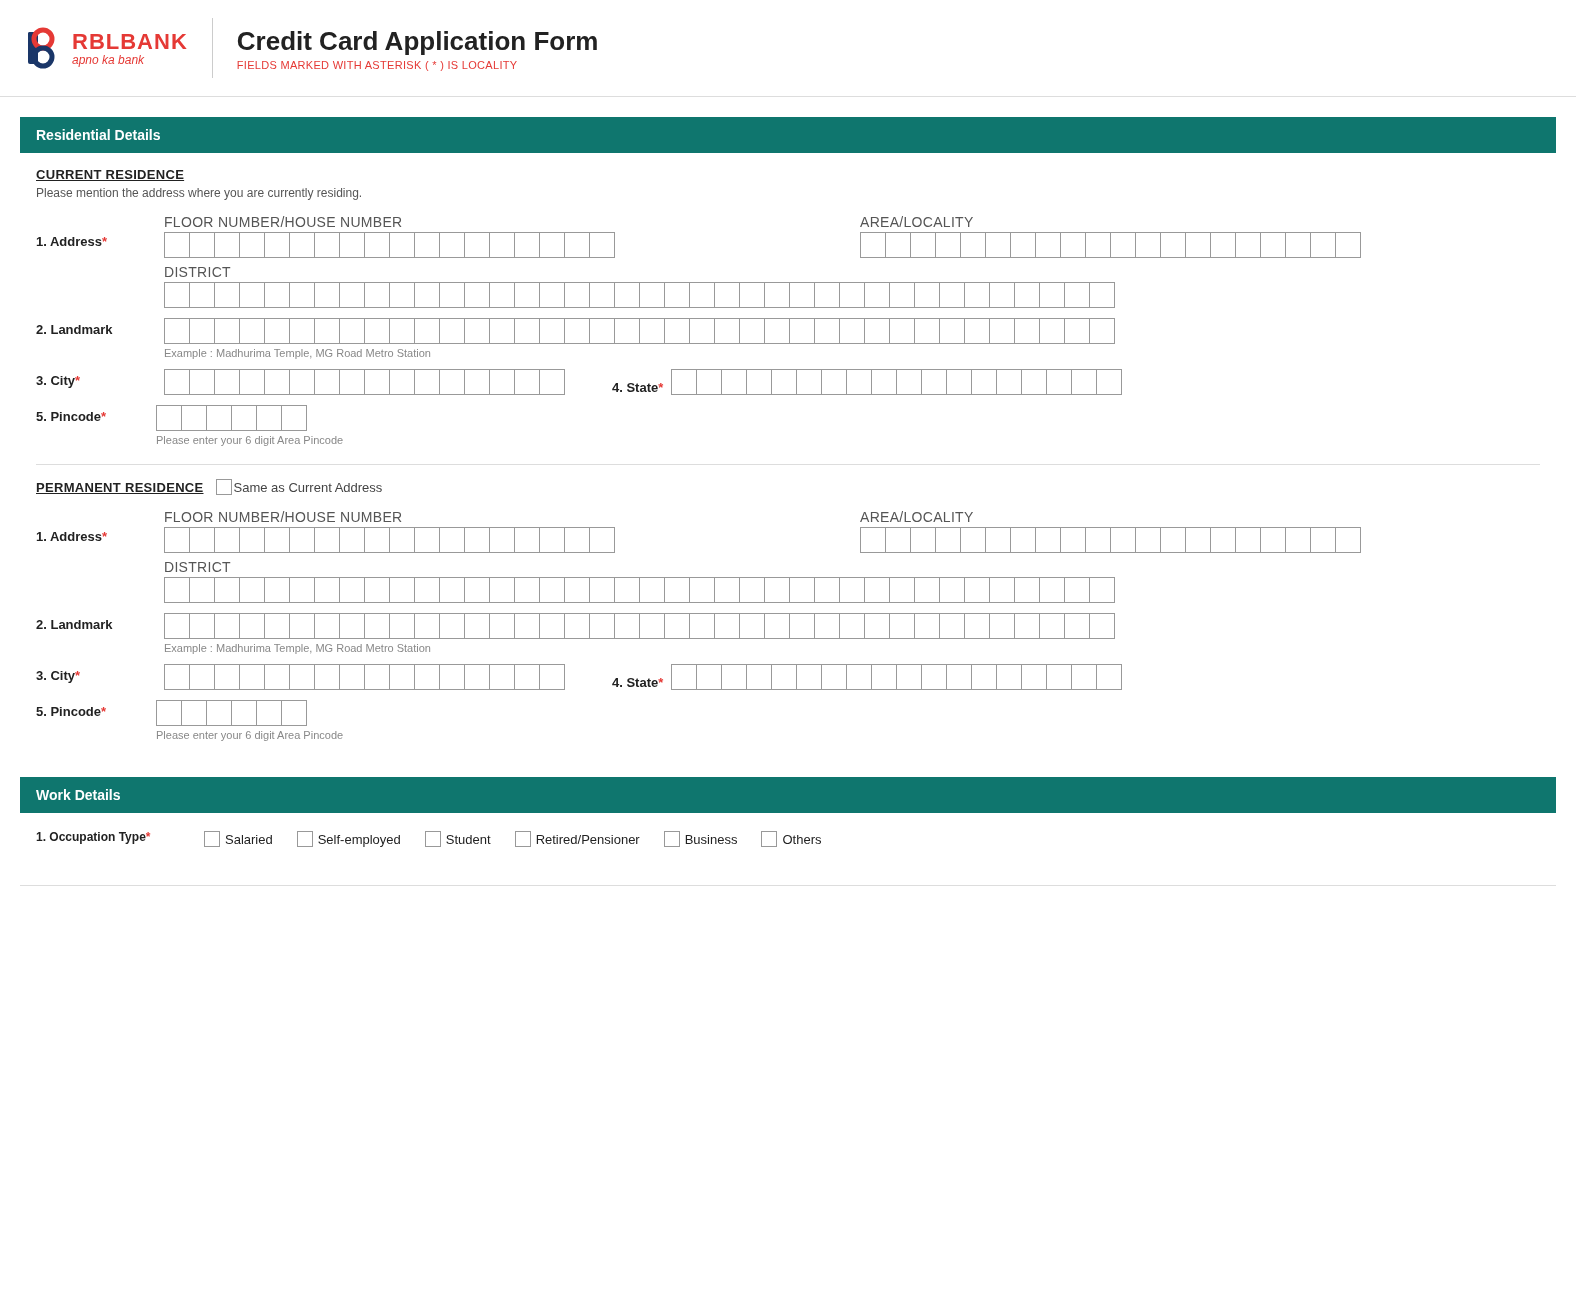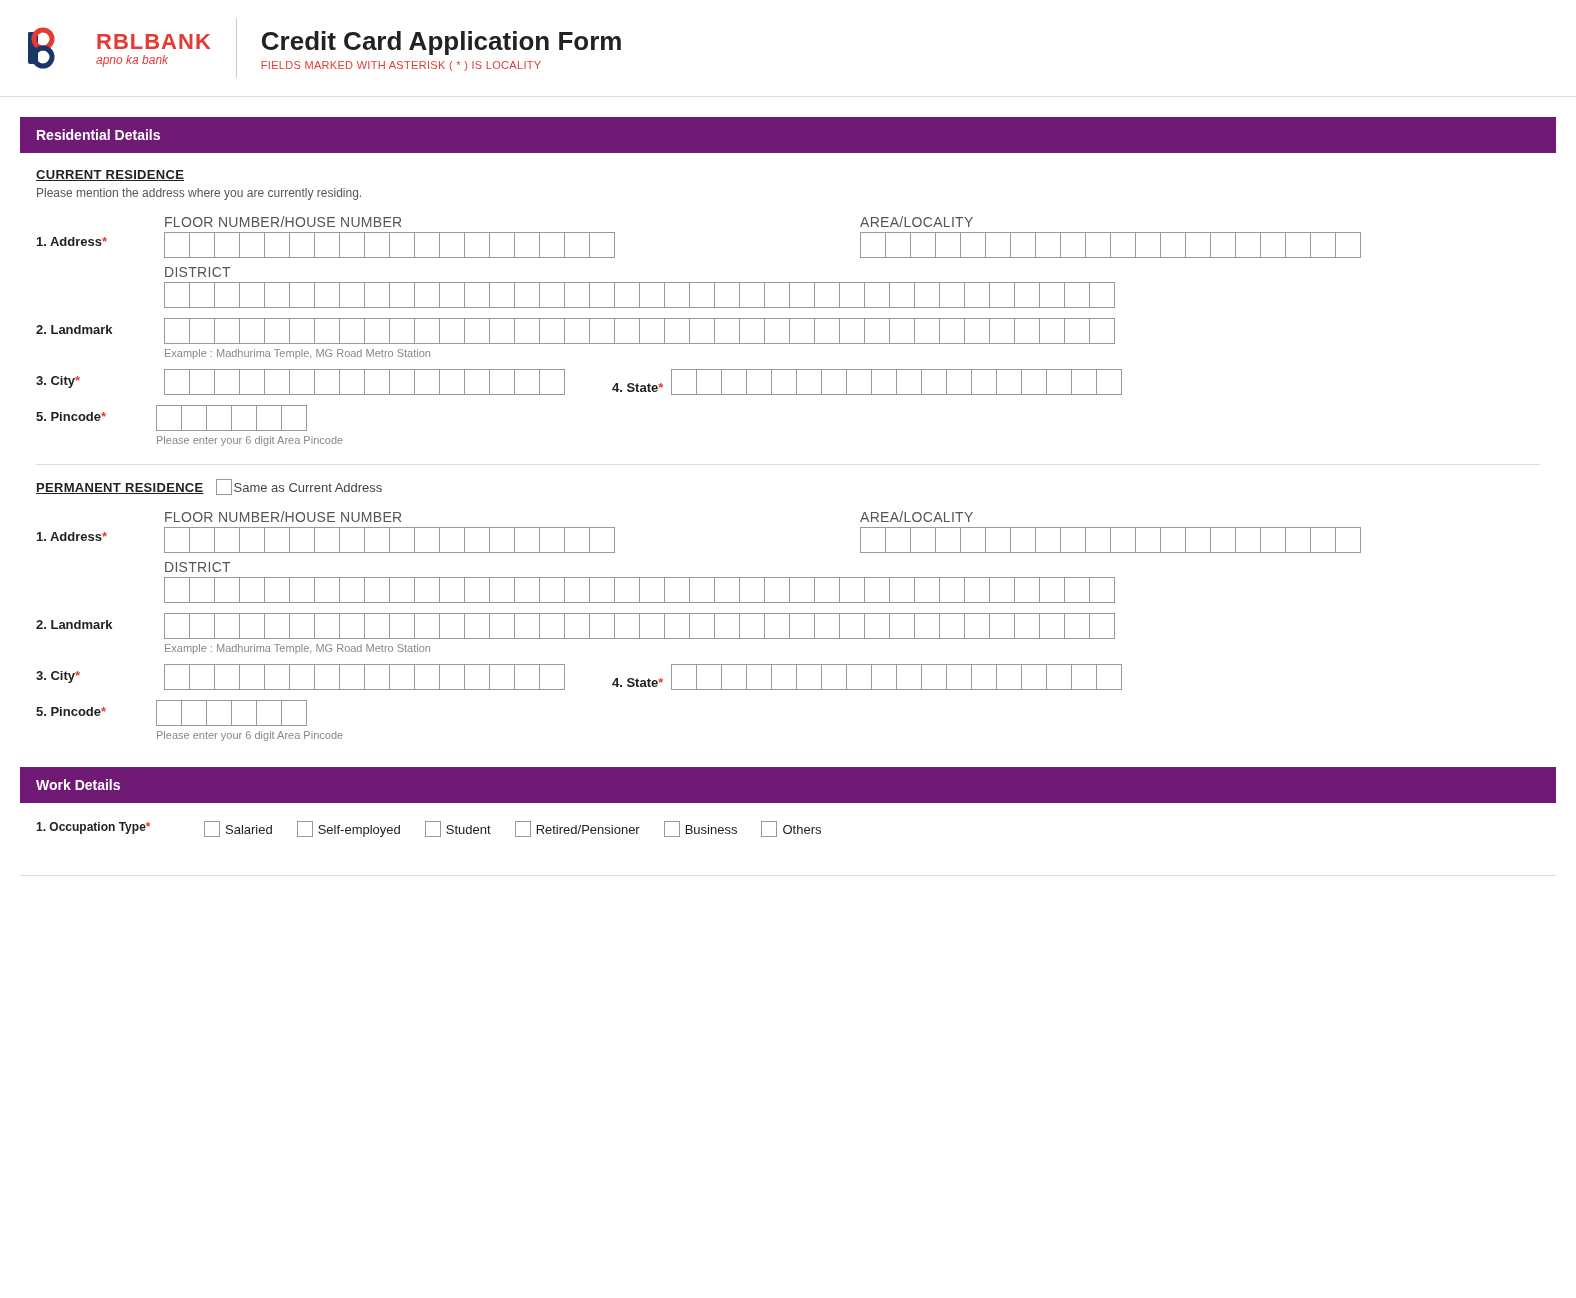--- a/index.html
+++ b/index.html
@@ -8,21 +8,21 @@
     .header {
       display: flex;
       align-items: center;
       padding: 18px 24px;
       border-bottom: 1px solid #ddd;
       gap: 24px;
     }
     .logo-area {
       display: flex;
       align-items: center;
-      gap: 24px;
+      gap: 0;
     }
     .logo-icon {
       width: 48px;
       height: 48px;
     }
     .logo-text-block {
       display: flex;
       flex-direction: column;
     }
     .logo-rbl {
@@ -62,21 +62,21 @@
     }
     .header-subtitle span {
       color: #E53935;
     }
 
     .main-content {
       padding: 20px 20px 0 20px;
     }
 
     .section-header {
-      background: #701a75;
+      background: #0f766e;
       color: #fff;
       padding: 10px 16px;
       font-size: 14px;
       font-weight: 600;
       border-radius: 0;
       margin-bottom: 0;
     }
 
     .section-body {
       padding: 14px 16px 20px 16px;
@@ -230,20 +230,21 @@
       display: inline-block;
       flex-shrink: 0;
       background: #fff;
     }
     .checkbox-label {
       font-size: 13px;
       color: #444;
     }
 
     .work-section {
+      margin-top: 10px;
     }
 
     .occupation-row {
       display: flex;
       align-items: center;
       gap: 24px;
       flex-wrap: wrap;
       margin-top: 4px;
     }
 

